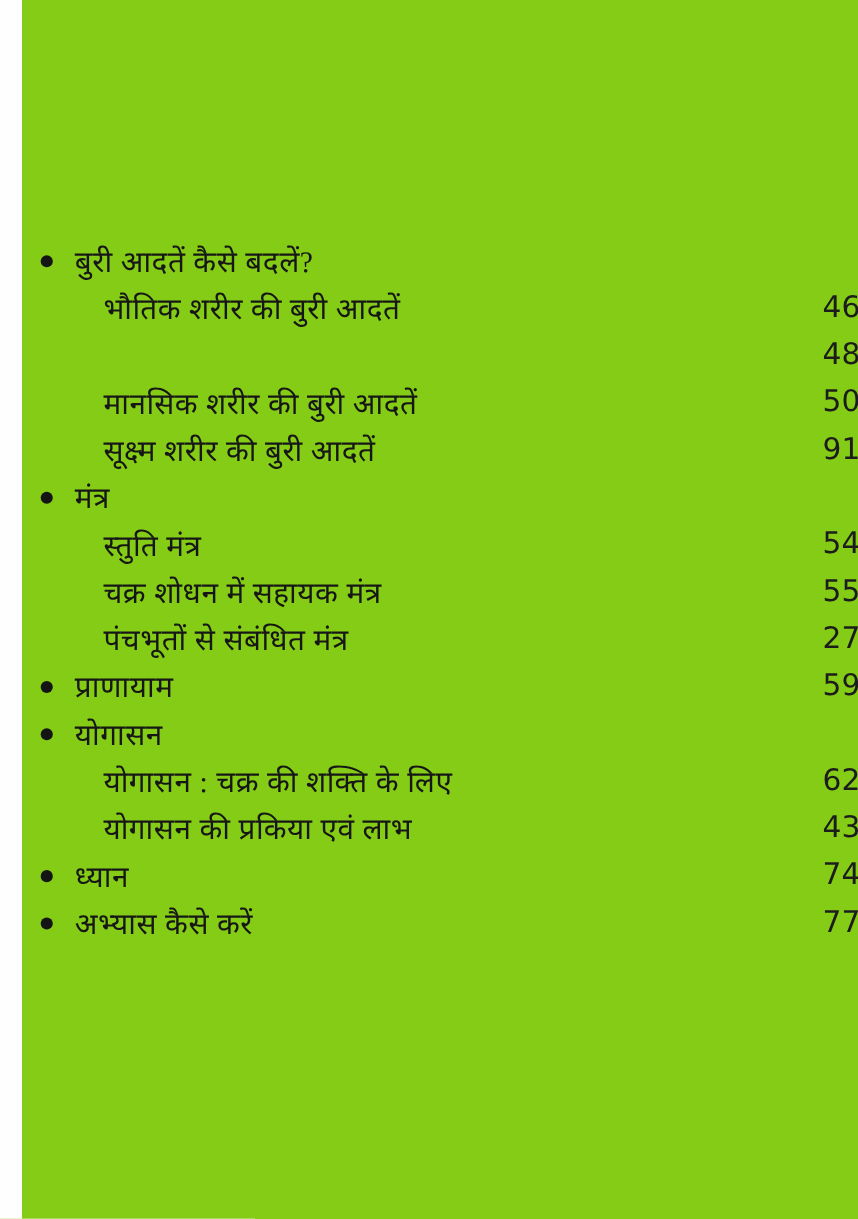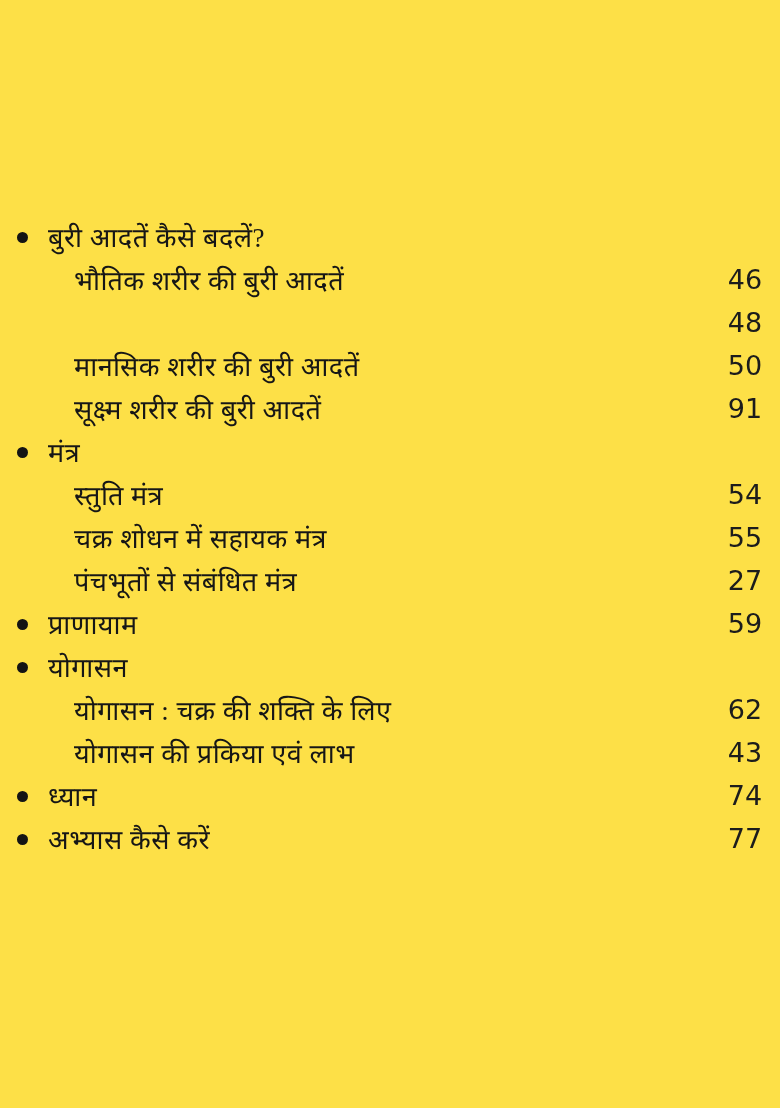--- a/index.html
+++ b/index.html
@@ -10,21 +10,22 @@
     width: 780px;
     height: 1108px;
     background: #fefefe;
     overflow: hidden;
     position: relative;
     font-family: "Liberation Serif", "DejaVu Serif", serif;
   }
   .page {
     position: absolute;
     inset: 0;
-    background: #fde047;
+    background: #84cc16;
+    margin-left: 20px;
   }
   .toc {
     position: absolute;
     top: 215px;
     left: 0;
     width: 780px;
   }
   .toc-row {
     position: relative;
     height: 43px;

